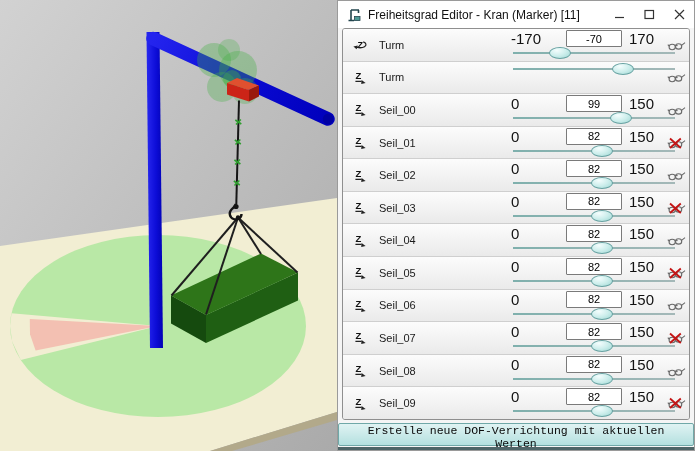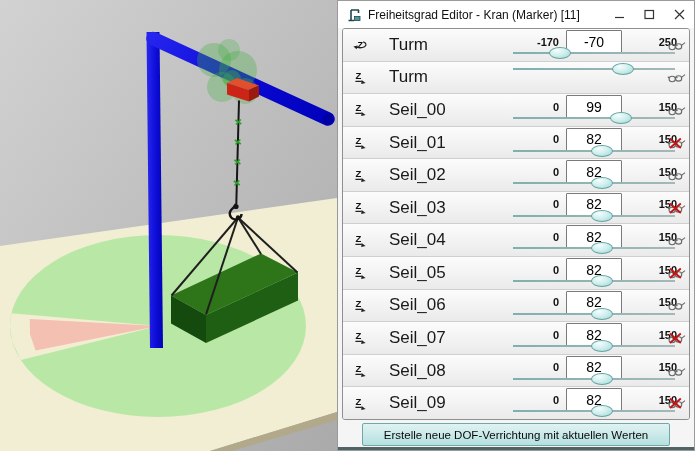--- a/index.html
+++ b/index.html
@@ -25,44 +25,44 @@
   .win-btn svg { display:block; }
 
   .panel { margin:0 4px; height:392px; border:1px solid #8f8f8f; border-radius:3px;
     background:#f0f0f0; display:flex; flex-direction:column; overflow:hidden; }
 
   .row { flex:1; position:relative; display:flex; align-items:center;
     background:linear-gradient(#fcfcfc,#eaeaea); border-bottom:1px solid #cfcfcf; }
   .row:last-child { border-bottom:none; }
   .row-icon { width:17px; height:17px; margin-left:9px; flex:0 0 auto; }
   .row-icon svg { display:block; }
-  .row-label { font-size:17px; color:#1a1a1a; margin-left:20px;text-align:right; }
+  .row-label { font-size:11px; color:#1a1a1a; margin-left:10px;text-align:right; }
 
   .ctrl { position:absolute; left:168px; top:1px; width:166px; height:30px; }
   .vals { display:grid; grid-template-columns:48px 70px 48px; height:17px;
     align-items:center; }
-  .minl,.maxl { font-size:11px; color:#111; text-align:right;font-weight:bold; }
-  .val { width:56px; height:23px; margin:0 auto; display:block; font-size:14px;
+  .minl,.maxl { font-size:15px; color:#111; text-align:left; }
+  .val { width:56px; height:17px; margin:0 auto; display:block; font-size:11px;
     text-align:center; border:1px solid #7a7a7a; background:#fff; border-radius:1px;
     font-family:"Liberation Sans", sans-serif; }
   .trackwrap { position:relative; height:13px; }
   .track { position:absolute; left:2px; right:2px; top:5px; height:2px;
     background:linear-gradient(90deg,#7fb0ad,#a4b8b8); }
   .thumb { position:absolute; top:0; width:22px; height:12px; border-radius:50%;
     border:1px solid #66a1a1; transform:translateX(-50%);
     background:radial-gradient(ellipse at 35% 25%, #f4fdfd 0%, #cdeeec 50%, #9ed7d3 100%); }
 
   .vis-icon { position:absolute; right:3px; top:50%; transform:translateY(-50%);
     width:19px; height:14px; }
 
   .btn-area { height:26px; display:flex; justify-content:center; align-items:flex-end; }
   .action-btn { height:23px; margin-top:3px; padding:0 21px; font-size:11.5px;
     color:#0a0a0a; border:1px solid #70a8a8; border-radius:2px;
     background:linear-gradient(#e0f3f3,#b4e0df);
-    font-family:Liberation Sans, sans-serif; }
+    font-family:Liberation Mono, monospace; }
 </style>
 </head>
 <body>
 
 <div id="viewport">
   <svg width="337" height="451" viewBox="0 0 337 451">
     <defs>
       <linearGradient id="bgGrad" x1="0" y1="0" x2="1" y2="1">
         <stop offset="0" stop-color="#d2d2d2"></stop>
           <stop offset="1" stop-color="#aaaaaa"></stop>
@@ -173,21 +173,21 @@
             <text x="5.4" y="11.6" font-size="9" font-weight="bold" fill="#111" font-family="Liberation Sans, sans-serif">Z</text>
             <path d="M11.2,5.9 A5.8,3.2 0 1 1 3.6,10.6" fill="none" stroke="#222" stroke-width="1.2"></path>
             <polygon points="4.6,13.2 1.4,10.4 5.8,9.6" fill="#222"></polygon>
           </svg>
         </span>
     <span class="row-label">Turm</span>
     <div class="ctrl">
       <div class="vals">
         <span class="minl">-170</span>
         <input class="val" value="-70" style="">
-        <span class="maxl">250</span>
+        <span class="maxl">170</span>
       </div>
       <div class="trackwrap">
         <div class="track"></div>
         <div class="thumb" style="left: 29.4118%;"></div>
       </div>
     </div>
     <span class="vis-icon"><svg width="19" height="14" viewBox="0 0 19 14">
             <ellipse cx="5.2" cy="9" rx="3.1" ry="2.7" fill="none" stroke="#6a6a6a" stroke-width="1.1"></ellipse>
             <ellipse cx="11.6" cy="8.4" rx="3.1" ry="2.7" fill="none" stroke="#6a6a6a" stroke-width="1.1"></ellipse>
             <path d="M8.2,8.2 q1.2,-1.1 2.4,-0.4 M14.6,7.4 L18,4.6 M2.2,8.2 L0.8,6.6" fill="none" stroke="#6a6a6a" stroke-width="1.1"></path>

